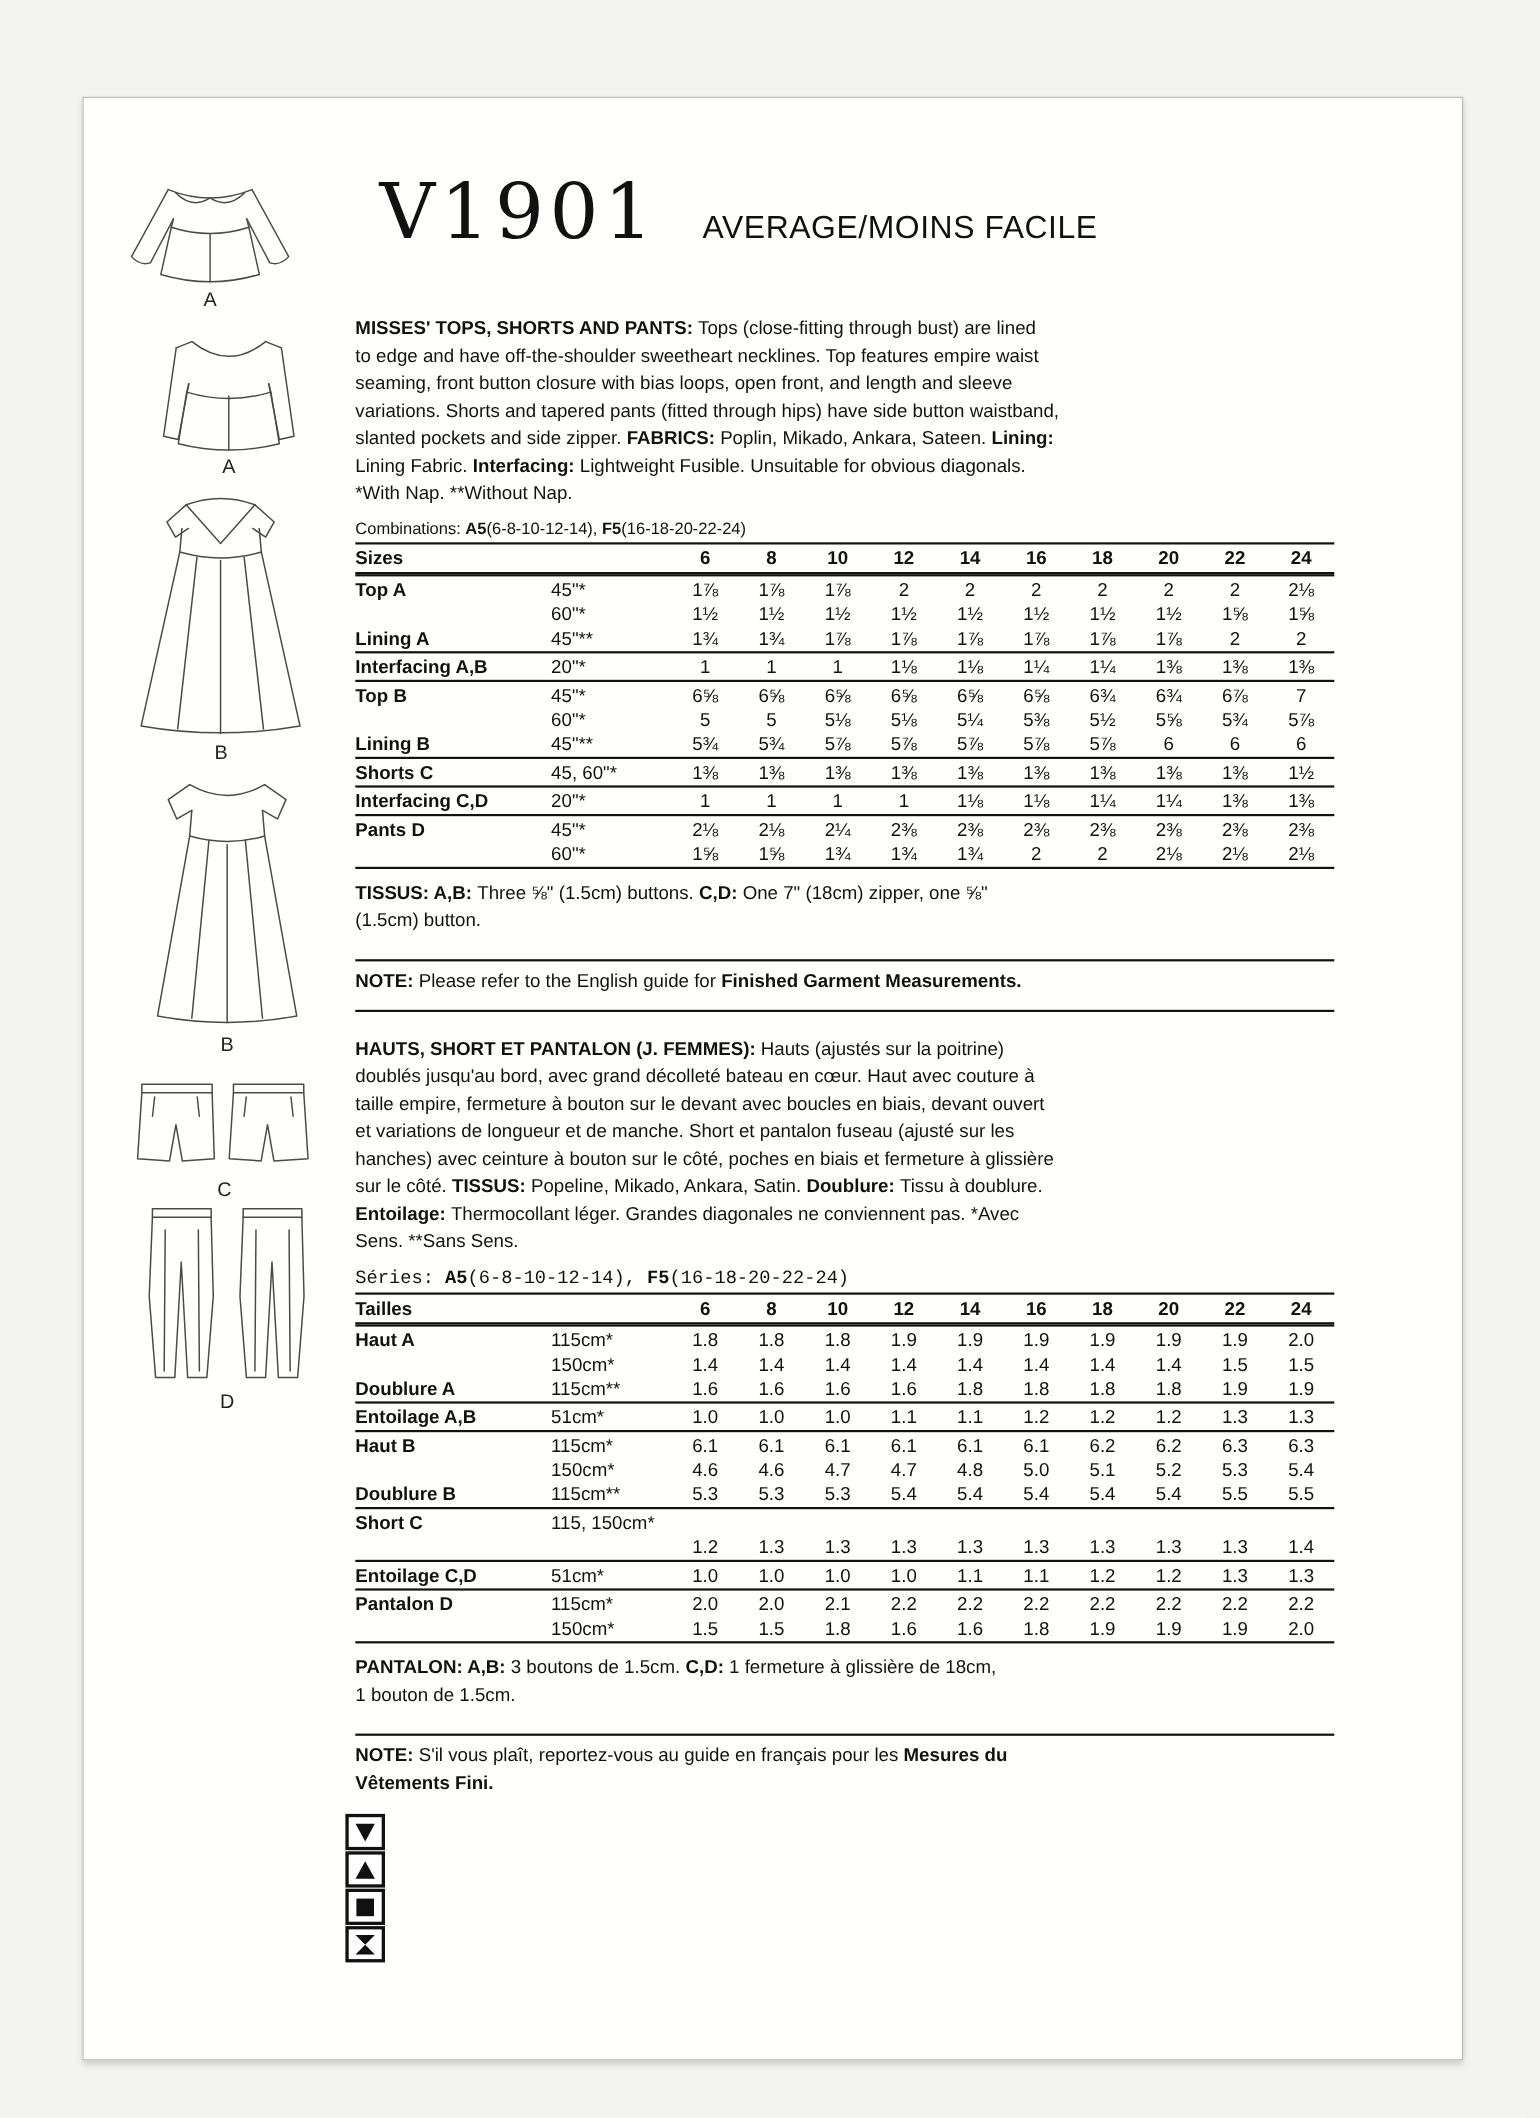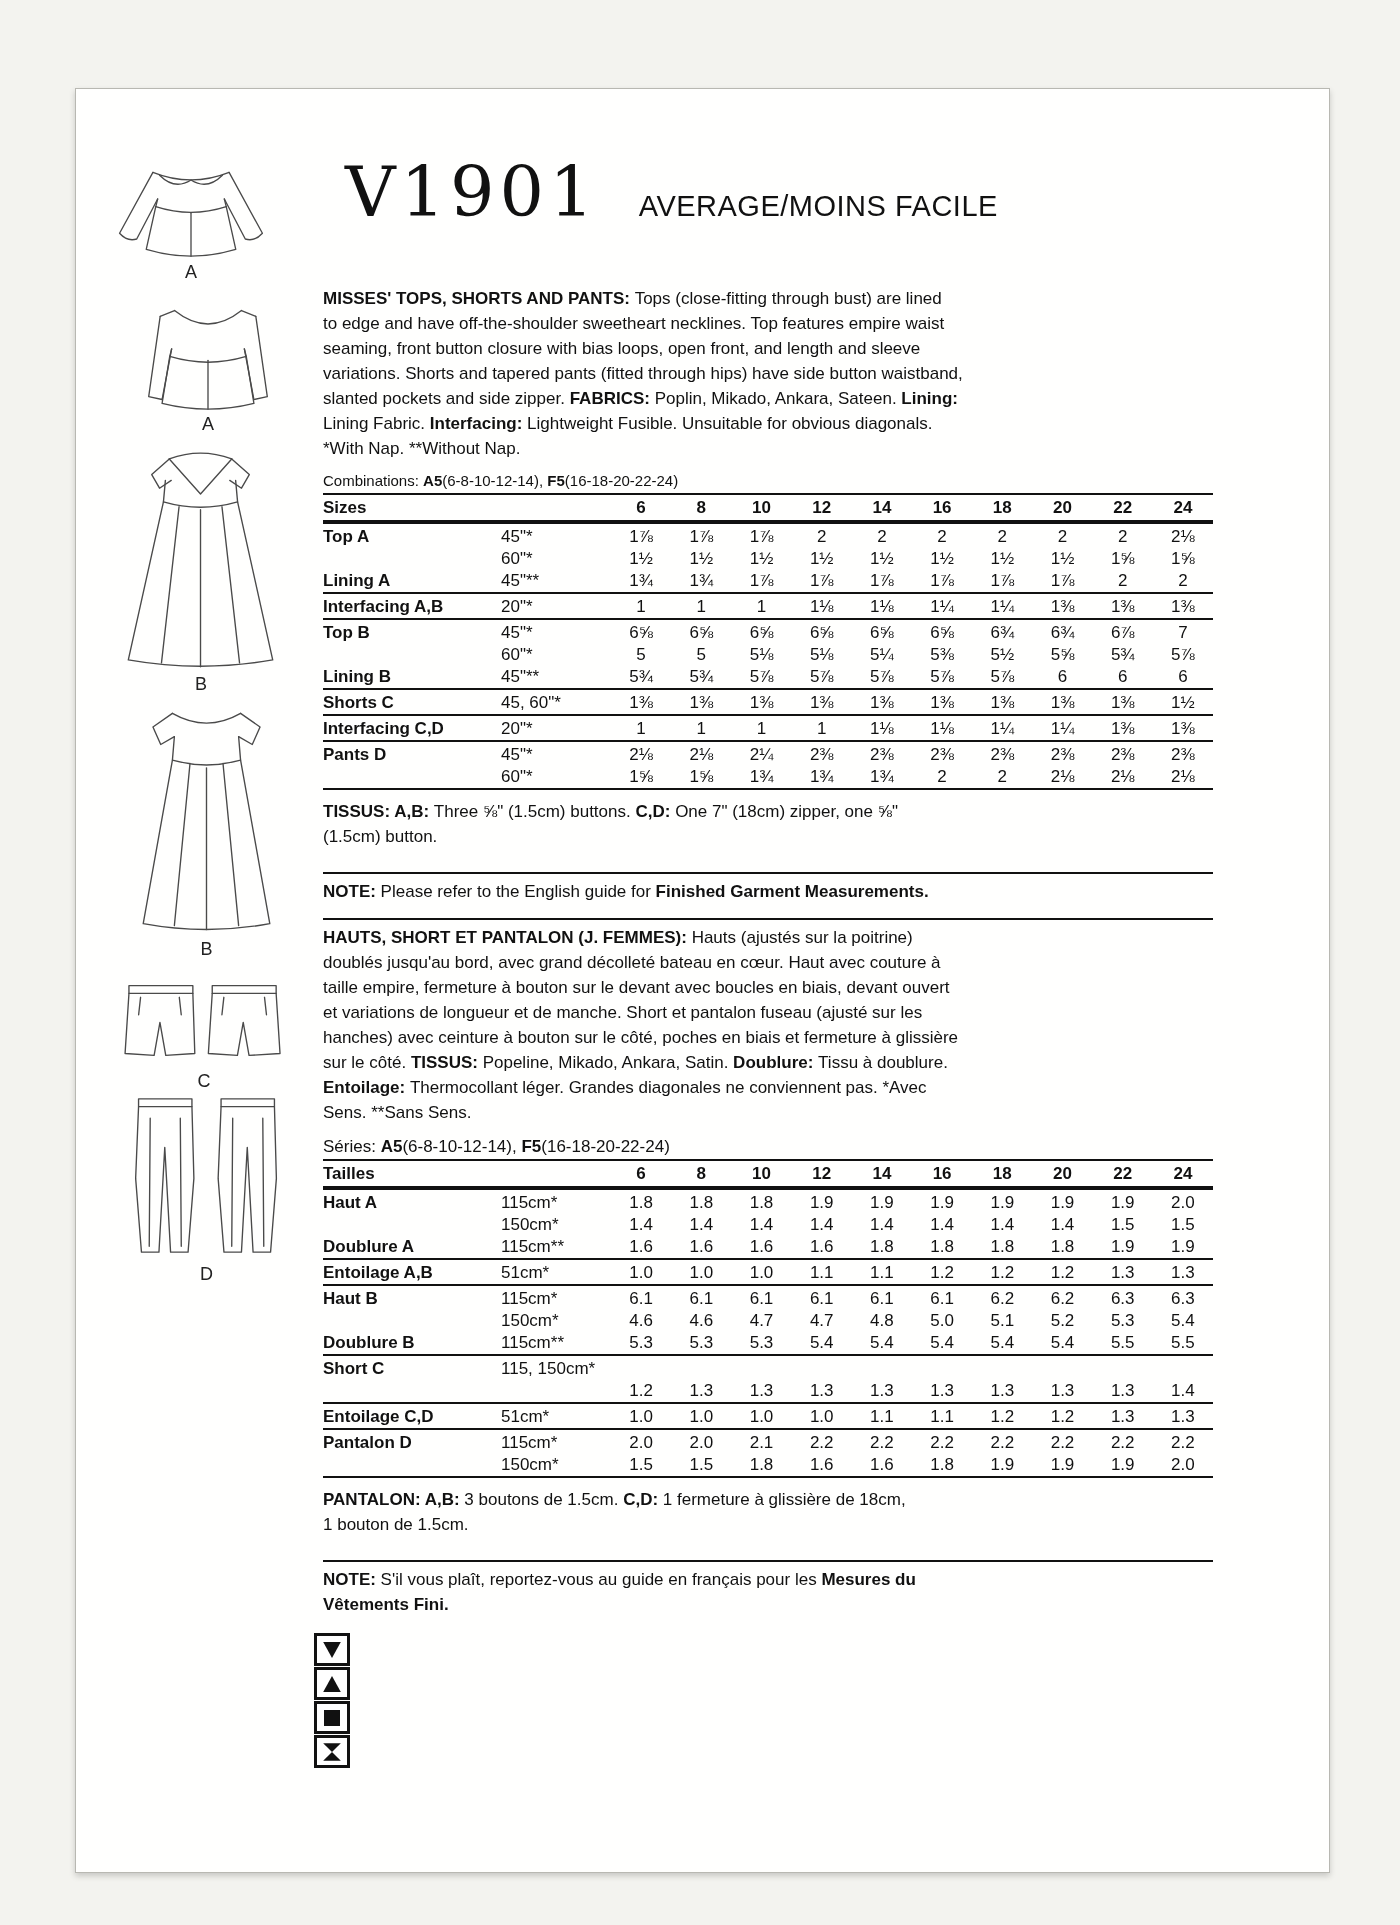--- a/index.html
+++ b/index.html
@@ -32,22 +32,22 @@
     font-size:17px;line-height:22px;align-items:baseline;
   }
   .trow.thead{line-height:25px;border-bottom:2px solid #111;}
   .trow.group{border-top:2px solid #111;padding-top:2px;}
   .tlabel{font-weight:700;white-space:nowrap;}
   .twidth{white-space:nowrap;}
   .tval{text-align:center;white-space:nowrap;}
   .thead .tval{font-weight:700;}
   .notions{margin-top:9px;}
   .note{border-top:2px solid #111;margin-top:23px;padding-top:5px;}
-  .french-block{border-top:2px solid #111;margin-top:14px;padding-top:5px;}
-  .series{margin-top:10px;font-size:17px;line-height:24px;}
+  .french-block{border-top:2px solid #111;margin-top:14px;padding-top:21px;}
+  .series{margin-top:10px;font-size:17px;line-height:24px;font-family:Liberation Mono, monospace;}
   .mercerie{margin-top:9px;}
   
   .symbols{margin-top:16px;margin-left:-9px;width:38px;}
   .sym-box{
     width:30px;height:27px;border:3px solid #111;background:#fff;
     display:flex;align-items:center;justify-content:center;margin-bottom:1px;
   }
   .sym-box svg{display:block;}
   .sym-box polygon,.sym-box rect{fill:#111;}
   

